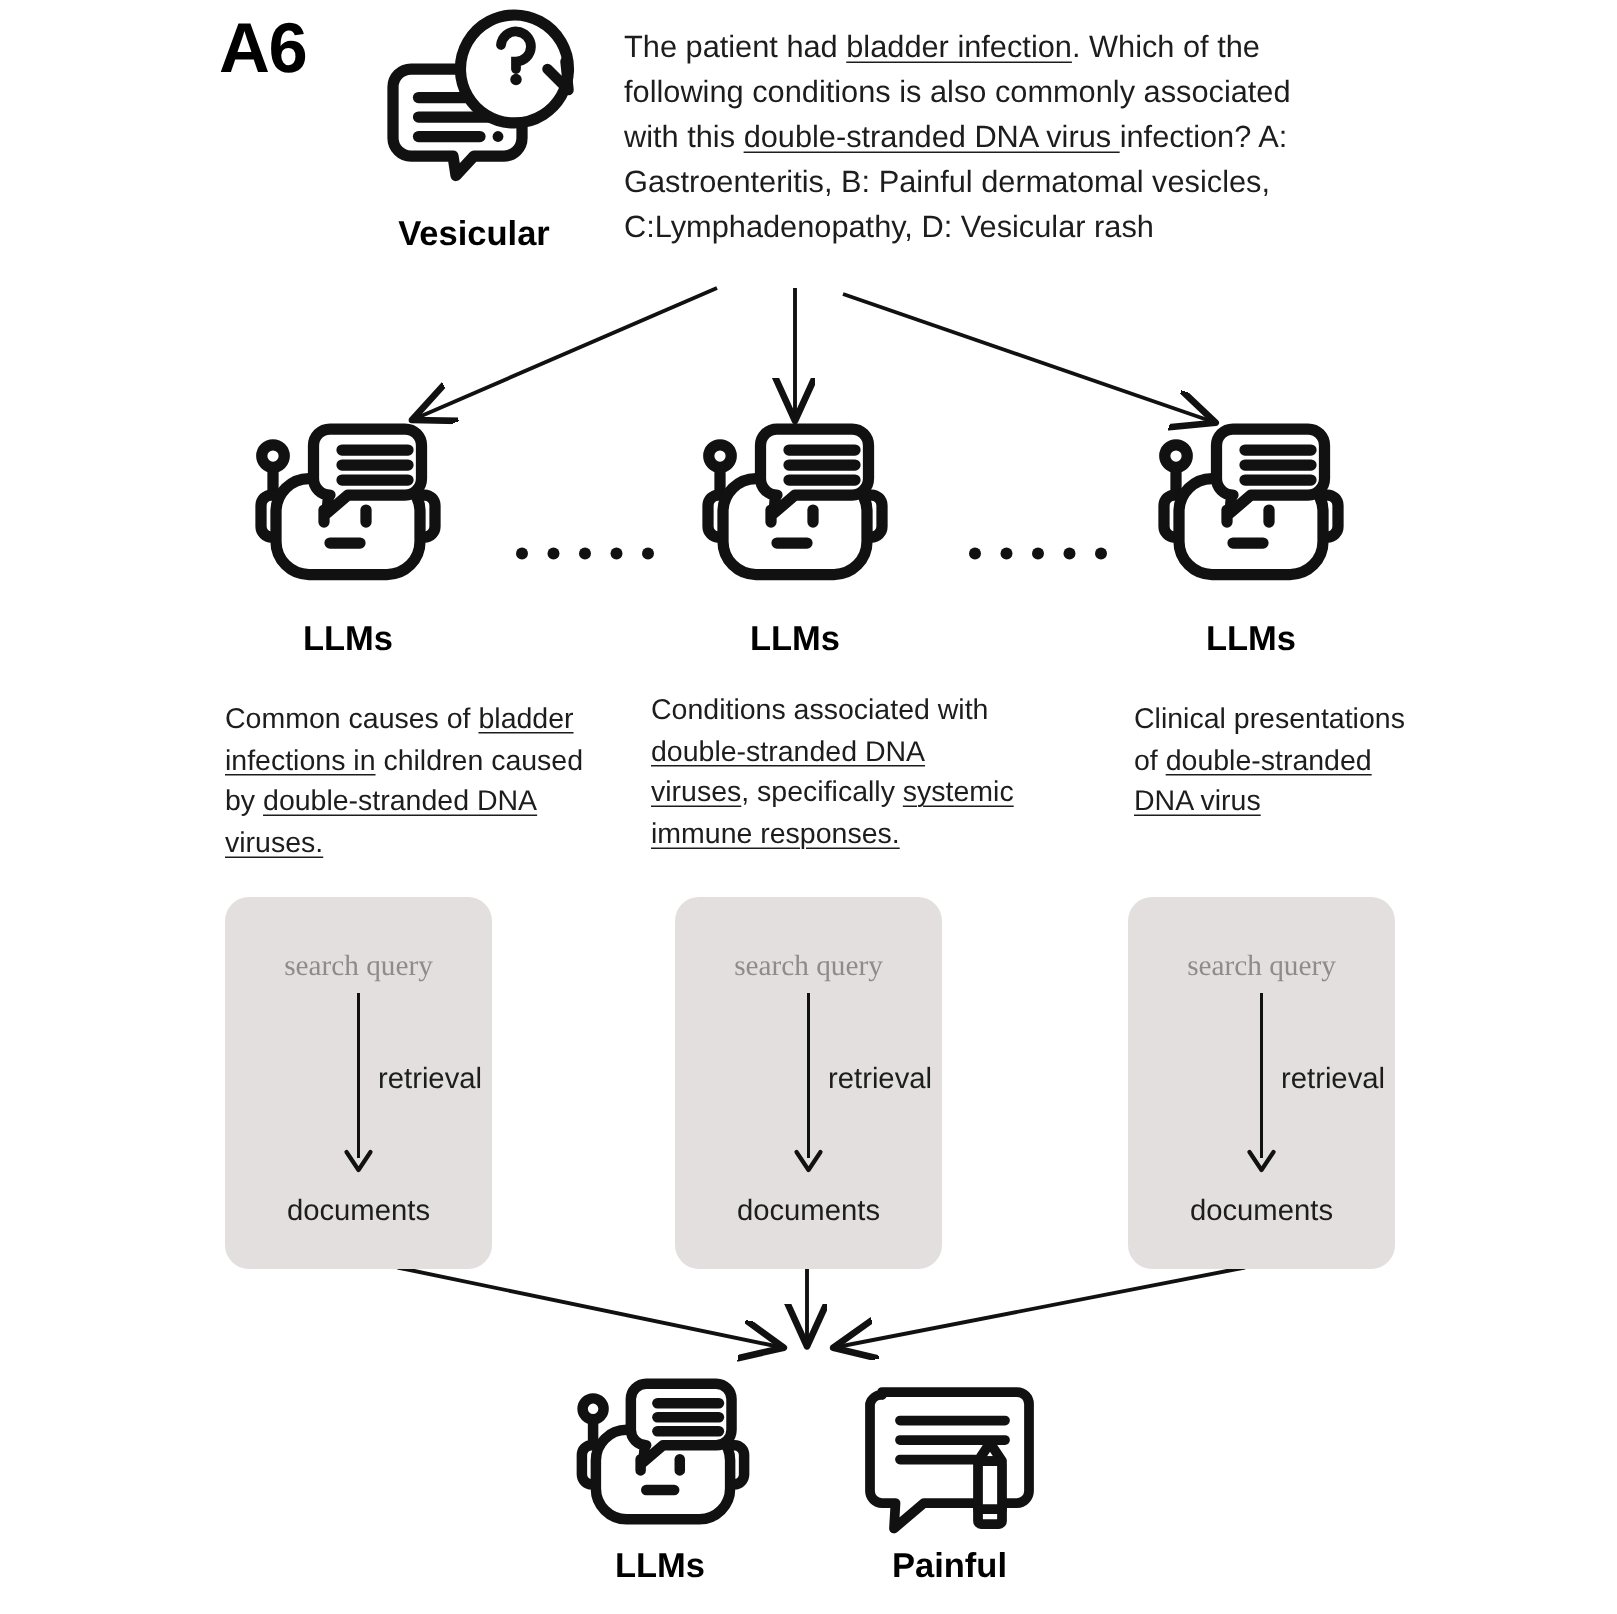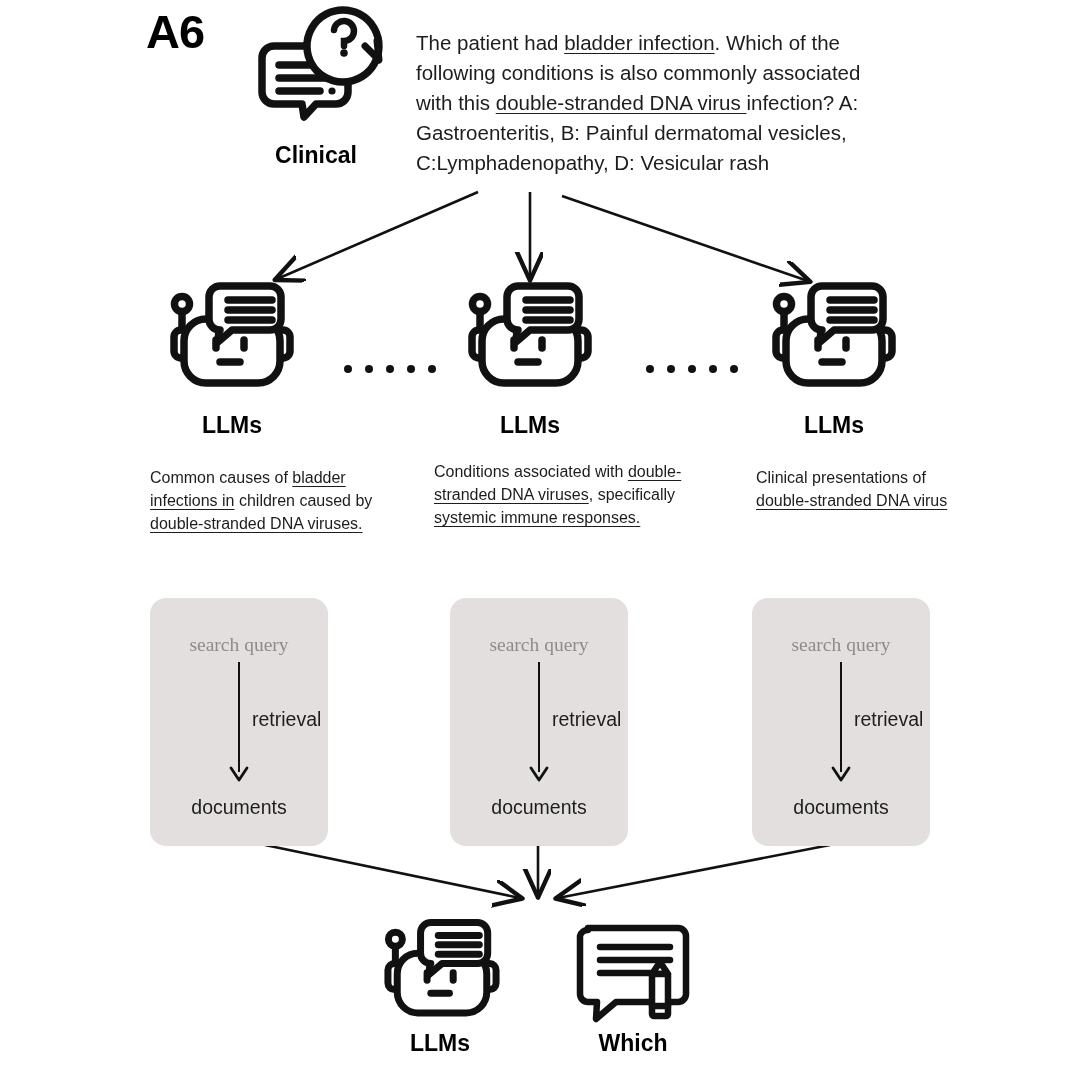--- a/index.html
+++ b/index.html
@@ -20,37 +20,37 @@
     letter-spacing: -1px; line-height: 1;
   }
 
   
   #question-icon { left: 252px; top: 4px; width: 135px; height: 120px; }
   #question-label {
     left: 236px; top: 142px; width: 160px;
     text-align: center; font-size: 23px; font-weight: bold; color: #000;
   }
   #question-text {
-    left: 416px; top: 28px; width: 480px;
+    left: 416px; top: 17px; width: 480px;
     font-size: 20.5px; line-height: 1.46; color: #1d1d1d;
   }
   .u { text-decoration: underline; text-underline-offset: 2.5px; text-decoration-thickness: 1.2px; }
 
   
   .llm-icon { width: 128px; height: 118px; }
   .llm-label {
     width: 160px; text-align: center;
     font-size: 23px; font-weight: bold; color: #000;
   }
   .dots { display: flex; gap: 13px; }
   .dots i { display: block; width: 8px; height: 8px; border-radius: 50%; background: #111; }
 
   
   .col-text {
-    font-size: 16px; line-height: 1.45; color: #1d1d1d;
+    font-size: 19px; line-height: 1.45; color: #1d1d1d;
   }
 
   
   .gbox {
     background: #E3DFDE; border-radius: 16px;
     width: 178px; height: 248px;
   }
   .gbox-inner { position: relative; width: 100%; height: 100%; }
   .lbl-query {
     position: absolute; top: 36px; left: 0; width: 100%;
@@ -115,21 +115,21 @@
         <path d="M91 6 a36 36 0 1 1 -0.1 0 z" fill="#fff"></path>
         <path d="M113 42 l14 14 l-2 -19" fill="#fff" stroke-width="7"></path>
       </g>
       <circle cx="80" cy="87" r="3.6" fill="#111"></circle>
       <g fill="none" stroke="#111" stroke-width="6.5" stroke-linecap="round">
         <path d="M82 26 a10 10 0 1 1 10 11 v5"></path>
       </g>
       <circle cx="92" cy="49" r="3.8" fill="#111"></circle>
     </svg>
   </div>
-  <div class="abs" id="question-label">Clinical</div>
+  <div class="abs" id="question-label">Vesicular</div>
 
   <div class="abs" id="question-text"><span>The patient had </span><span class="u">bladder infection</span><span>. Which of the following conditions is also commonly associated with this </span><span class="u">double-stranded DNA virus </span><span>infection? A: Gastroenteritis, B: Painful dermatomal vesicles, C:Lymphadenopathy, D: Vesicular rash</span></div>
 
   <div class="abs" style="left:168px; top:278px;">
     <div class="llm-icon">
       <svg viewBox="0 0 128 118" width="128" height="118">
         <g fill="none" stroke="#111" stroke-width="7.5" stroke-linecap="round" stroke-linejoin="round">
           <circle cx="14" cy="26" r="7.5"></circle>
           <line x1="14" y1="34" x2="14" y2="52"></line>
           <rect x="6" y="52" width="17" height="28" rx="7" fill="#fff"></rect>
@@ -274,15 +274,15 @@
         <line x1="26" y1="25" x2="96" y2="25"></line>
         <line x1="26" y1="38" x2="96" y2="38"></line>
         <line x1="26" y1="51" x2="76" y2="51"></line>
 
         <path d="M78 52 l8 -12 l8 12 z" fill="#fff"></path>
         <rect x="78" y="52" width="16" height="42" rx="2" fill="#fff"></rect>
         <line x1="78" y1="84" x2="94" y2="84"></line>
       </g>
     </svg>
   </div>
-  <div class="abs" id="answer-label">Which</div>
+  <div class="abs" id="answer-label">Painful</div>
 
 </div>
 
 </body></html>

